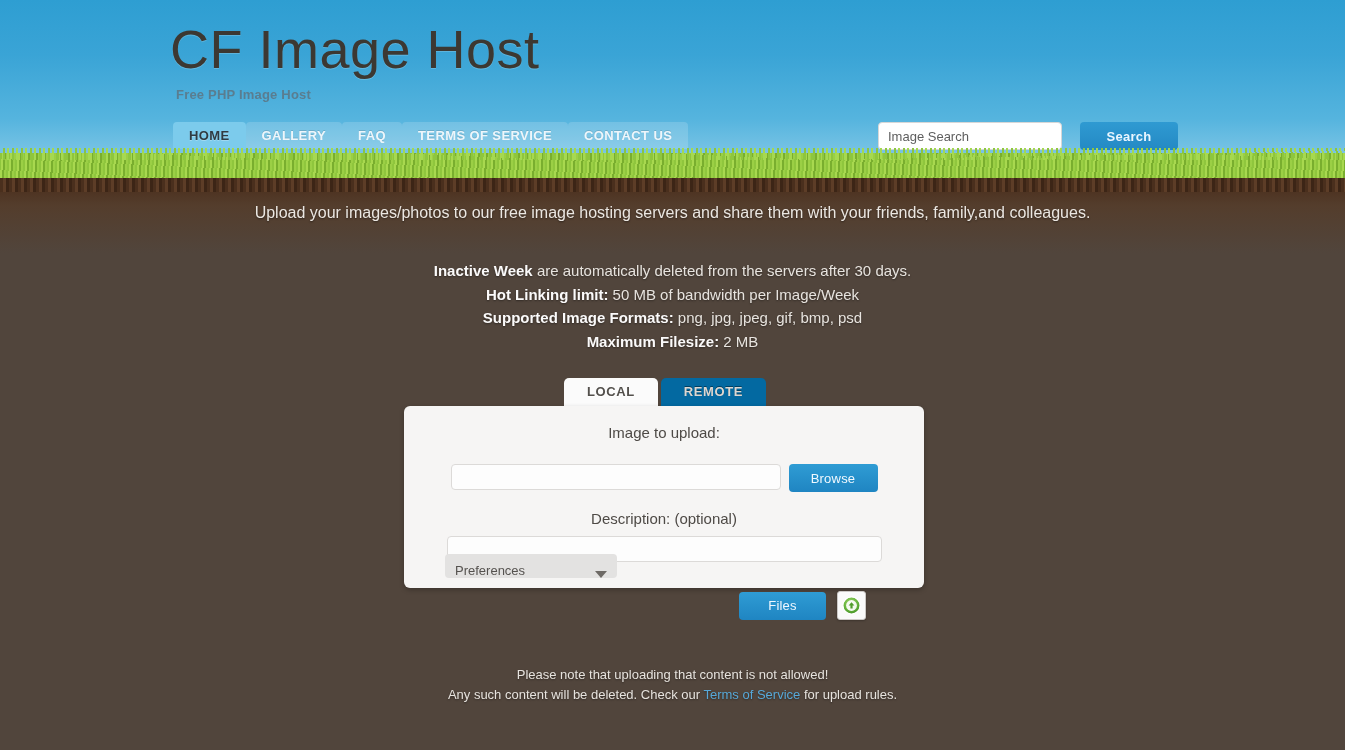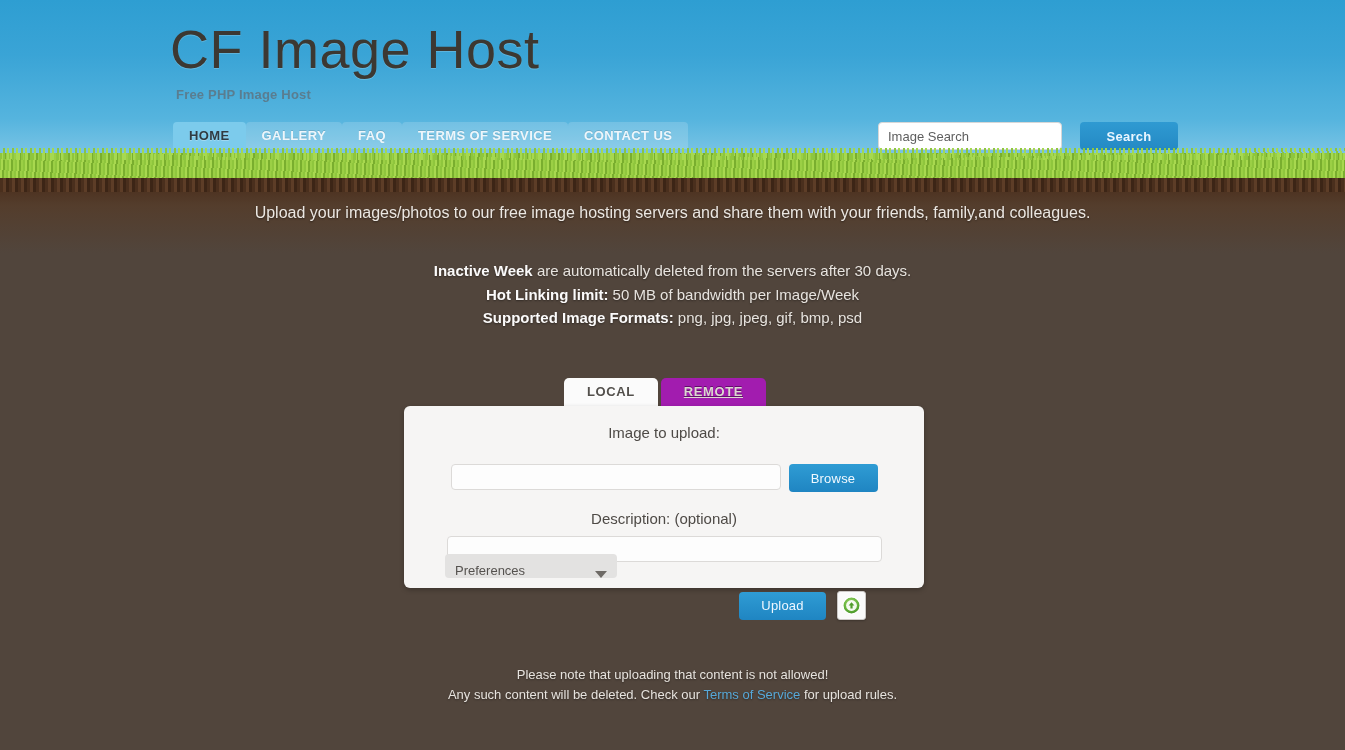--- a/index.html
+++ b/index.html
@@ -224,25 +224,24 @@
     letter-spacing: 0.6px;
     cursor: pointer;
     white-space: nowrap;
   }
   .tab.active {
     background: #fbfbfb;
     color: #53504c;
     text-shadow: 0 1px 0 #fff;
   }
   .tab.inactive {
-    background: #a21caf;
+    background: #0369a1;
     color: #ddd7d1;
     text-shadow: 0 -1px 0 rgba(0,0,0,0.4);
     margin-left: 3px;
-    text-decoration: underline;
   }
 
   .panel {
     width: 520px;
     height: 182px;
     background: #f6f5f4;
     border-radius: 6px;
     box-shadow: 0 2px 5px rgba(0,0,0,0.25);
     position: relative;
   }
@@ -406,20 +405,23 @@
   <div class="info-block">
     <div class="info-line">
       <b>Inactive Week</b><span> are automatically deleted from the servers after 30 days.</span>
     </div>
     <div class="info-line">
       <b>Hot Linking limit:</b><span> 50 MB of bandwidth per Image/Week</span>
     </div>
     <div class="info-line">
       <b>Supported Image Formats:</b><span> png, jpg, jpeg, gif, bmp, psd</span>
     </div>
+    <div class="info-line">
+      <b>Maximum Filesize:</b><span> 2 MB</span>
+    </div>
   </div>
 
   <div class="upload-area">
 
     <div class="tabs">
       <div class="tab active">LOCAL</div>
       <div class="tab inactive">REMOTE</div>
     </div>
 
     <div class="panel">
@@ -435,21 +437,21 @@
       <input class="text-input desc-input" type="text" value="" style="">
 
       <div class="prefs-select">
         <span class="prefs-label">Preferences</span>
         <span class="chev"></span>
       </div>
     </div>
   </div>
 
   <div class="upload-row">
-    <button class="upload-button">Upload</button>
+    <button class="upload-button">Files</button>
     <div class="add-button">
       <svg width="19" height="19" viewBox="0 0 19 19">
         <defs>
           <radialGradient id="gGrad" cx="45%" cy="35%" r="70%">
             <stop offset="0%" stop-color="#9ed46a"></stop>
             <stop offset="60%" stop-color="#63b23a"></stop>
             <stop offset="100%" stop-color="#3f8a22"></stop>
           </radialGradient>
         </defs>
         <circle cx="9.5" cy="9.5" r="8.6" fill="url(#gGrad)" stroke="#ffffff" stroke-width="1.3"></circle>

